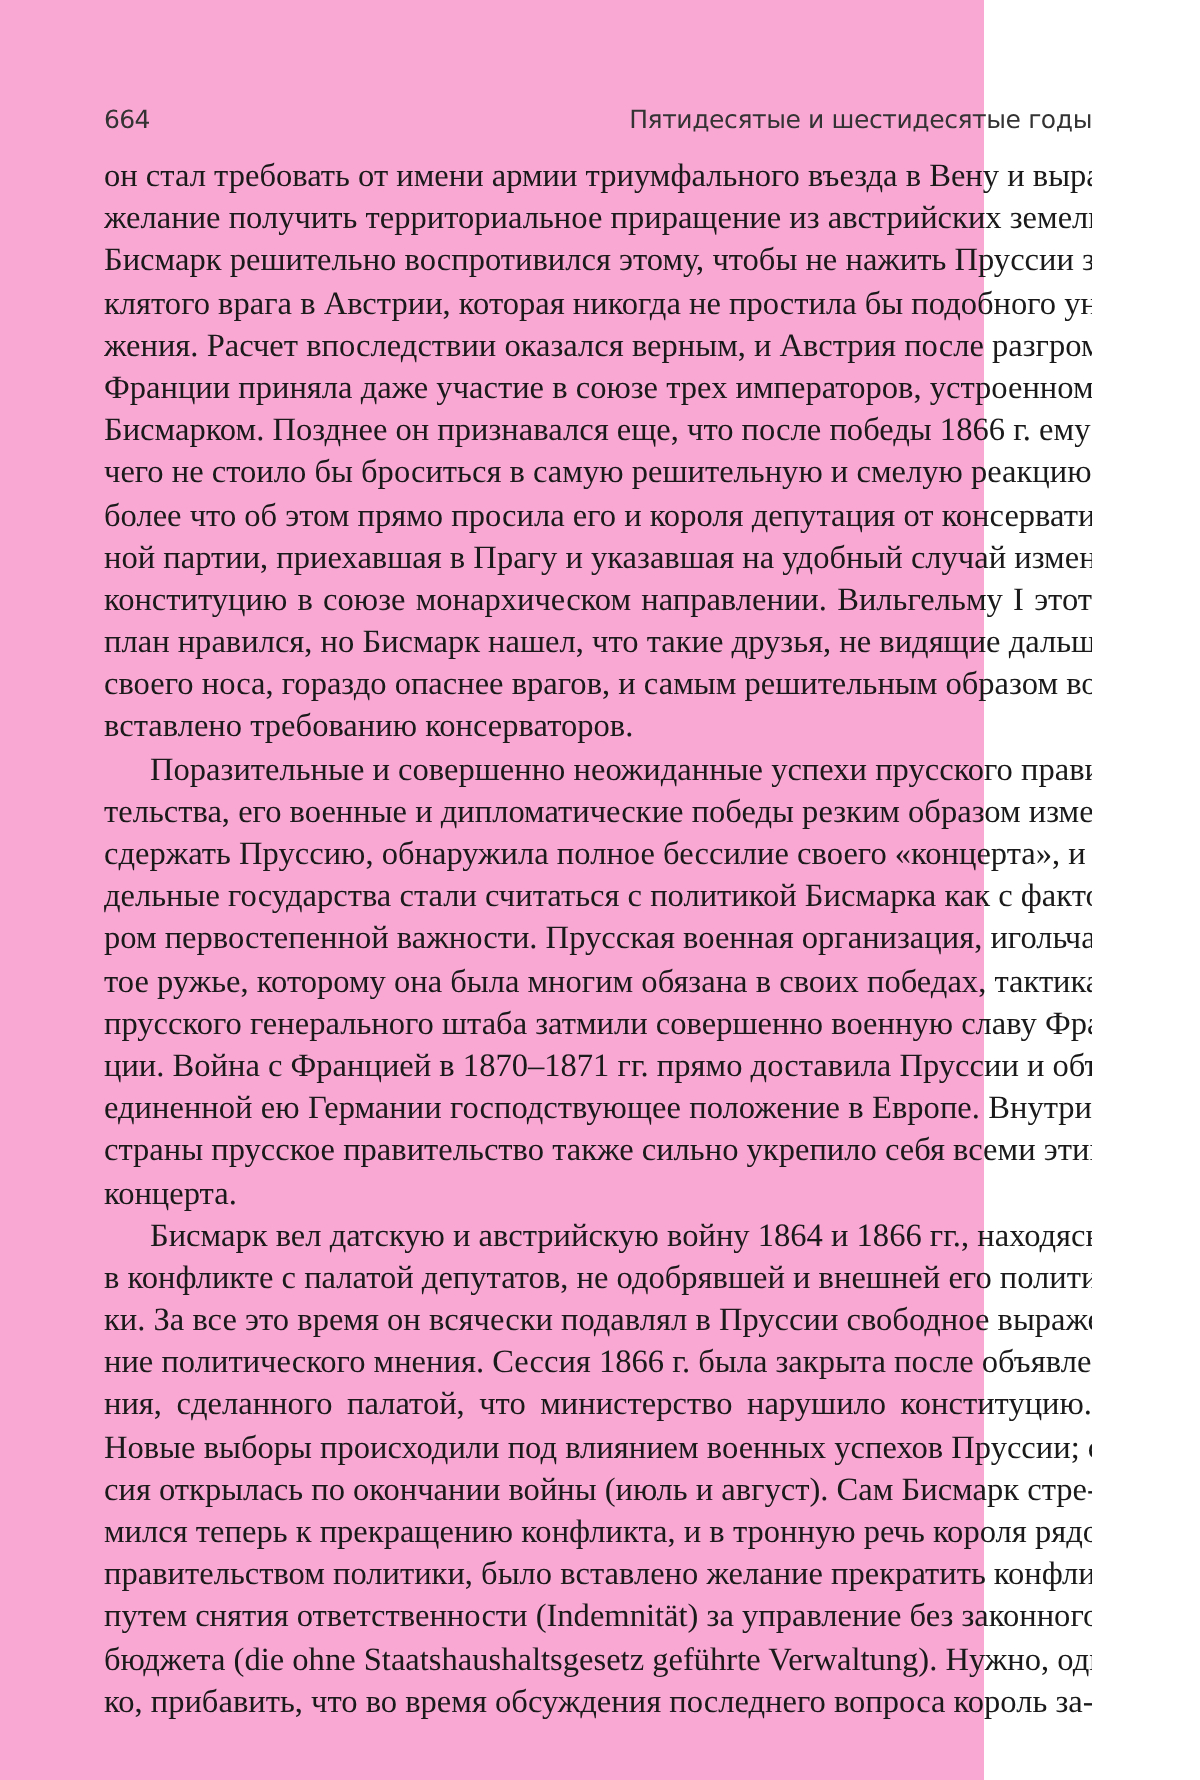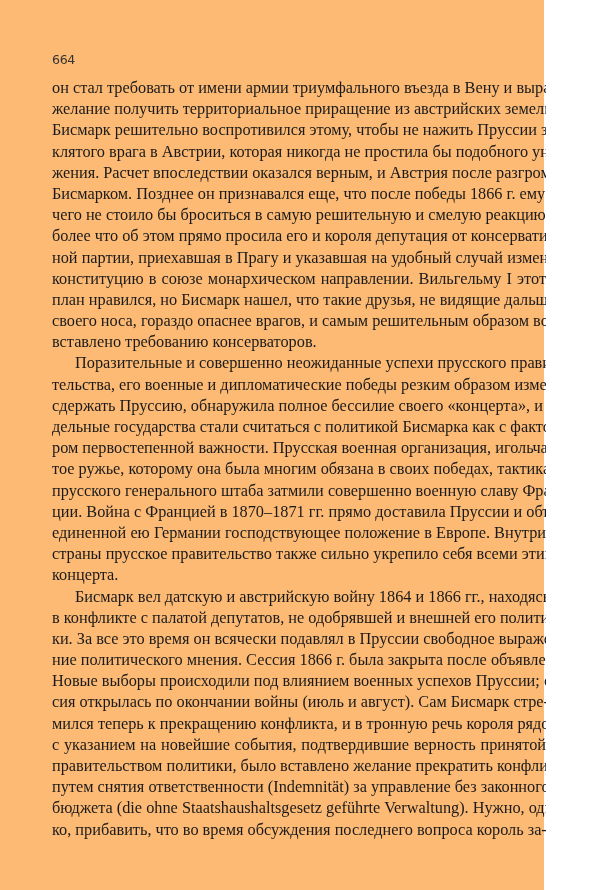--- a/index.html
+++ b/index.html
@@ -1,42 +1,44 @@
 <!DOCTYPE html>
 <html><head>
   <meta charset="utf-8">
   <style>
     html, body { margin: 0; padding: 0; background: #ffffff; }
     body { width: 600px; height: 890px; position: relative; overflow: hidden; }
-    .page { position: absolute; left: 0; top: 0; width: 544px; height: 890px; background: #fdba74; }
+    .page { position: absolute; left: 0; top: 0; width: 492px; height: 890px; background: #f9a8d4; }
     .header { position: absolute; left: 52px; top: 52px; width: 494px; height: 20px;
       font-family: "DejaVu Sans", sans-serif; font-size: 12.5px; color: #333; }
     .page-num { position: absolute; left: 0; top: 0; letter-spacing: -0.3px; }
     .running-title { position: absolute; right: 0; top: 0; letter-spacing: -0.2px; }
     .body { position: absolute; left: 52px; top: 77px; width: 494px;
       font-family: "Liberation Serif", serif; font-size: 16.3px; color: #1a1a1a; }
     .line { display: block; height: 21.2px; line-height: 21.2px; white-space: nowrap;
       text-align: justify; text-align-last: justify; overflow: hidden; }
     .line.last { text-align-last: left; }
     .line.indent { text-indent: 23px; }
   </style>
 </head>
 <body>
 
 <div class="page">
   <div class="header">
     <span class="page-num">664</span>
+    <span class="running-title">Пятидесятые и шестидесятые годы</span>
   </div>
   <div class="body" id="body-text">
       <div>
         <span class="line">он стал требовать от имени армии триумфального въезда в Вену и выразил</span>
         <span class="line">желание получить территориальное приращение из австрийских земель.</span>
         <span class="line">Бисмарк решительно воспротивился этому, чтобы не нажить Пруссии за-</span>
         <span class="line">клятого врага в Австрии, которая никогда не простила бы подобного уни-</span>
         <span class="line">жения. Расчет впоследствии оказался верным, и Австрия после разгрома</span>
+        <span class="line">Франции приняла даже участие в союзе трех императоров, устроенном</span>
         <span class="line">Бисмарком. Позднее он признавался еще, что после победы 1866 г. ему ни-</span>
         <span class="line">чего не стоило бы броситься в самую решительную и смелую реакцию, тем</span>
         <span class="line">более что об этом прямо просила его и короля депутация от консерватив-</span>
         <span class="line">ной партии, приехавшая в Прагу и указавшая на удобный случай изменить</span>
         <span class="line">конституцию в союзе монархическом направлении. Вильгельму I этот</span>
         <span class="line">план нравился, но Бисмарк нашел, что такие друзья, не видящие дальше</span>
         <span class="line">своего носа, гораздо опаснее врагов, и самым решительным образом вос-</span>
         <span class="line last">вставлено требованию консерваторов.</span>
       </div>
       <div>
@@ -50,23 +52,23 @@
         <span class="line">ции. Война с Францией в 1870–1871 гг. прямо доставила Пруссии и объ-</span>
         <span class="line">единенной ею Германии господствующее положение в Европе. Внутри</span>
         <span class="line">страны прусское правительство также сильно укрепило себя всеми этими</span>
         <span class="line last">концерта.</span>
       </div>
       <div>
         <span class="line indent">Бисмарк вел датскую и австрийскую войну 1864 и 1866 гг., находясь</span>
         <span class="line">в конфликте с палатой депутатов, не одобрявшей и внешней его полити-</span>
         <span class="line">ки. За все это время он всячески подавлял в Пруссии свободное выраже-</span>
         <span class="line">ние политического мнения. Сессия 1866 г. была закрыта после объявле-</span>
+        <span class="line">ния, сделанного палатой, что министерство нарушило конституцию.</span>
         <span class="line">Новые выборы происходили под влиянием военных успехов Пруссии; сес-</span>
         <span class="line">сия открылась по окончании войны (июль и август). Сам Бисмарк стре-</span>
         <span class="line">мился теперь к прекращению конфликта, и в тронную речь короля рядом</span>
-        <span class="line">с указанием на новейшие события, подтвердившие верность принятой</span>
         <span class="line">правительством политики, было вставлено желание прекратить конфликт</span>
         <span class="line">путем снятия ответственности (Indemnität) за управление без законного</span>
         <span class="line">бюджета (die ohne Staatshaushaltsgesetz geführte Verwaltung). Нужно, одна-</span>
         <span class="line">ко, прибавить, что во время обсуждения последнего вопроса король за-</span>
       </div>
     </div>
 </div>
 
 </body></html>

